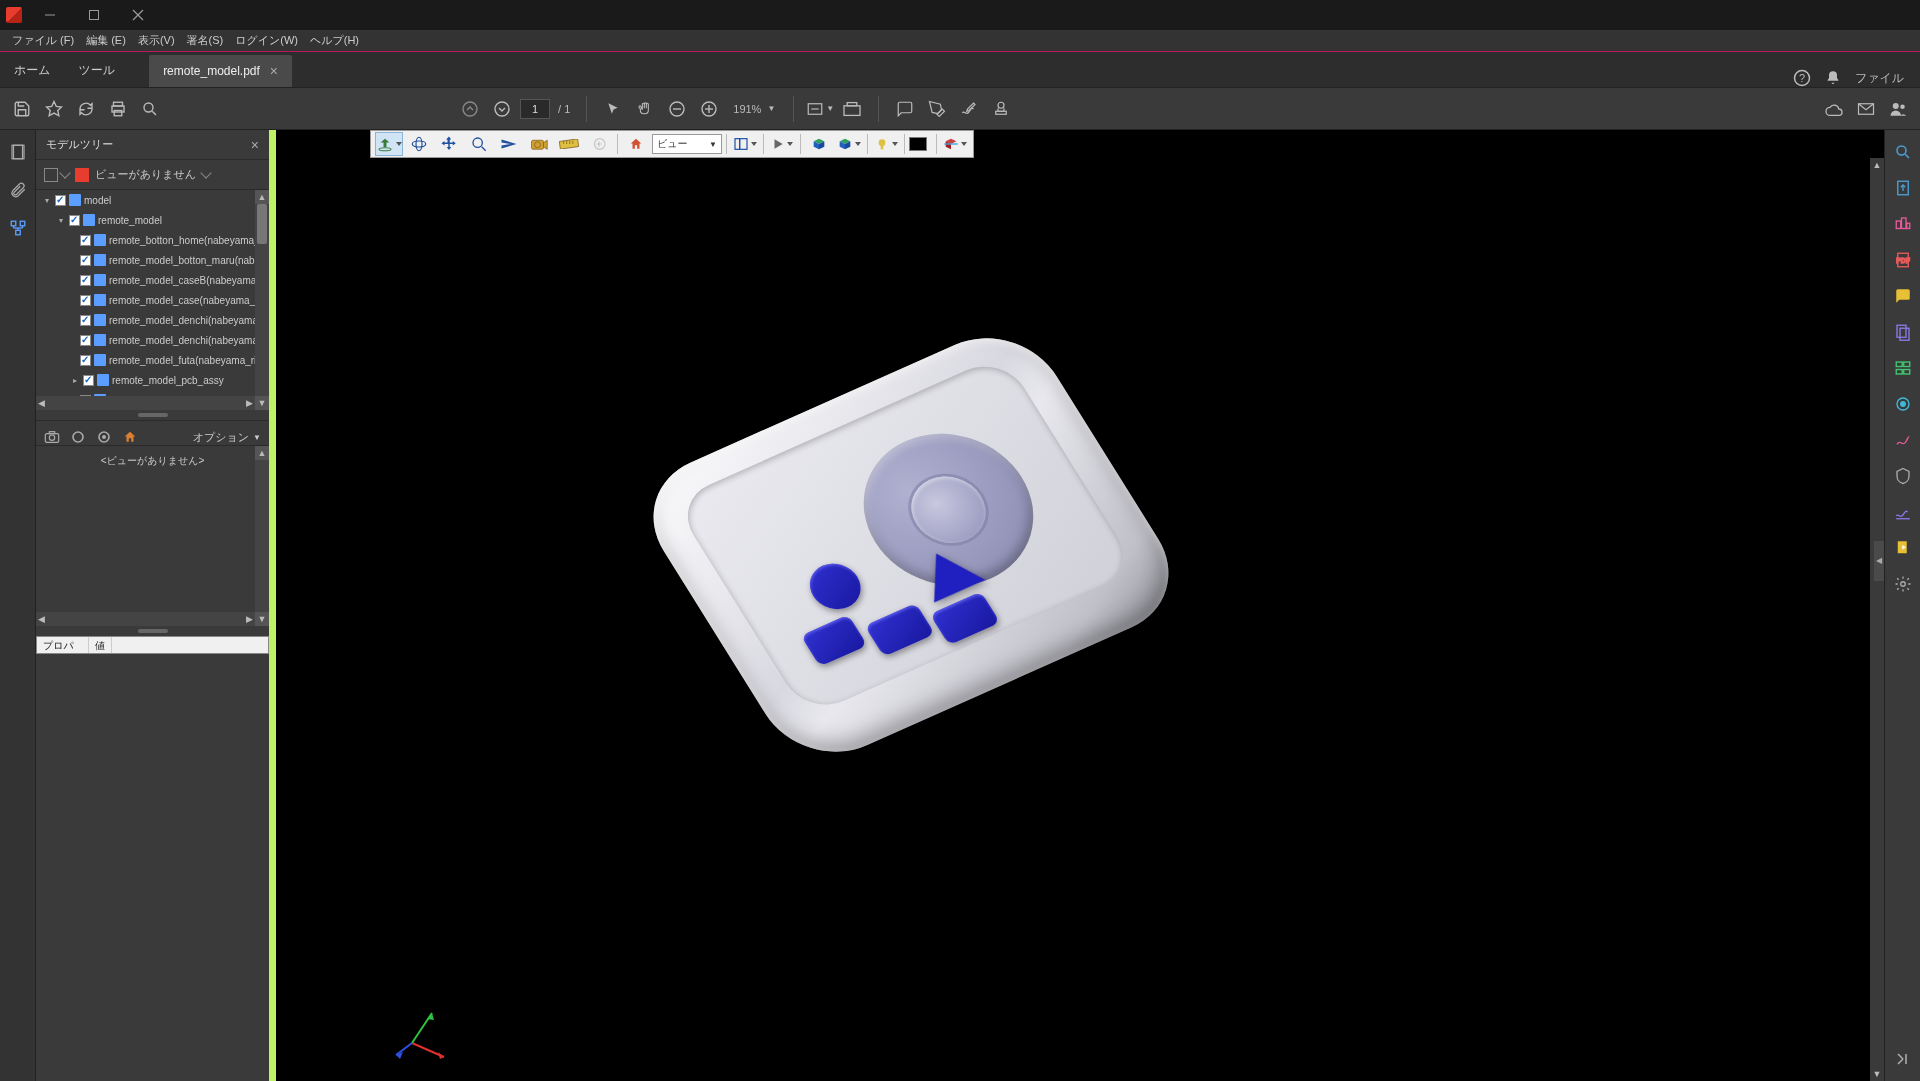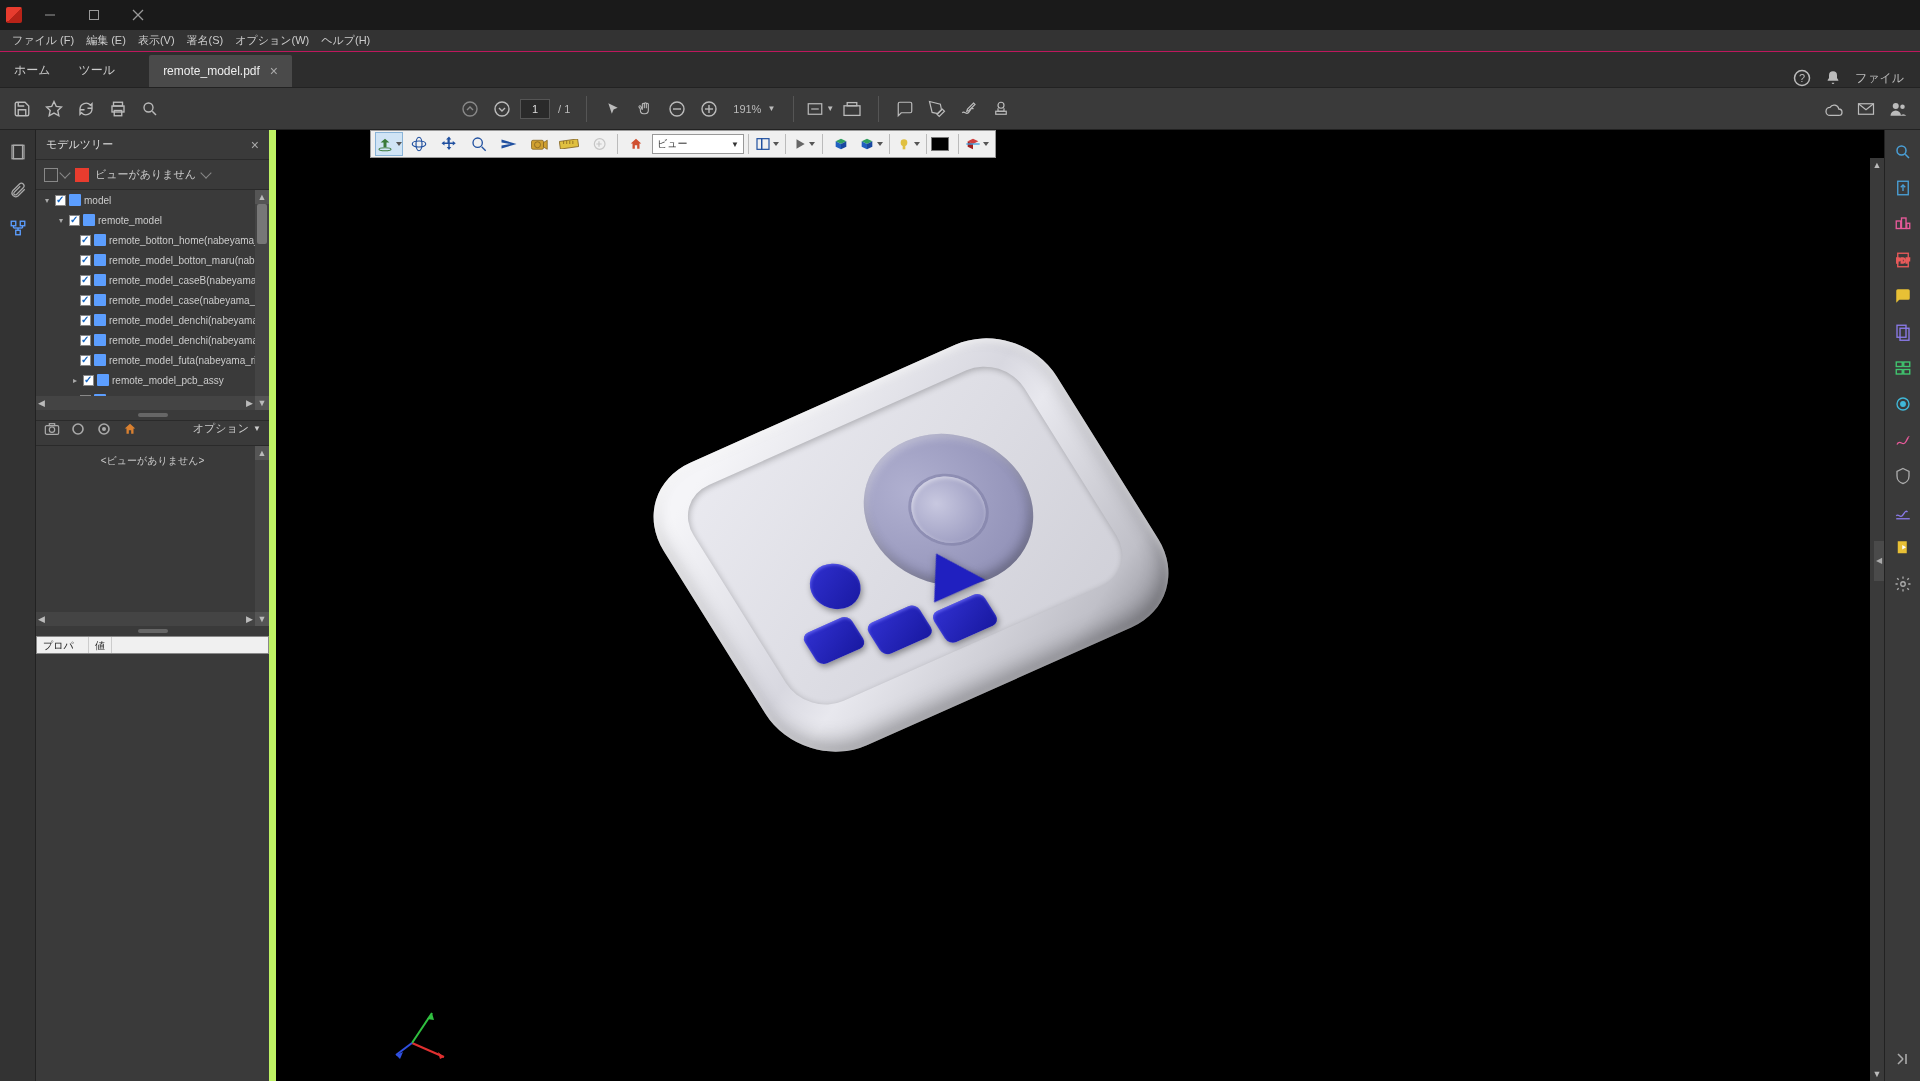--- a/index.html
+++ b/index.html
@@ -42,39 +42,39 @@
 .treerow{display:flex;align-items:center;height:20px;padding-left:4px;gap:3px;color:#ccc;font-size:10px;white-space:nowrap}
 .treerow .tw{width:10px;height:10px;display:flex;align-items:center;justify-content:center;color:#aaa;font-size:8px}
 .treerow .chk{width:11px;height:11px;background:#fff;border:1px solid #888;position:relative;flex-shrink:0}
 .treerow .chk::after{content:"✓";position:absolute;top:-2px;left:0;color:#1565c0;font-size:10px;font-weight:bold}
 .treerow .ico{width:12px;height:12px;background:#5c9eff;border-radius:1px;flex-shrink:0}
 .scrollbar-v{position:absolute;right:0;top:0;width:14px;height:100%;background:#444}
 .scrollbar-v .thumb{position:absolute;top:14px;left:2px;width:10px;height:40px;background:#777;border-radius:2px}
 .scrollbar-v .arr{position:absolute;left:0;width:14px;height:14px;background:#555;display:flex;align-items:center;justify-content:center;color:#bbb;font-size:9px}
 .splitter{height:10px;background:#3a3a3a;display:flex;align-items:center;justify-content:center}
 .splitter .grip{width:30px;height:4px;background:#666;border-radius:2px}
-.midbar{height:26px;background:#3a3a3a;display:flex;align-items:flex-start;padding:0 8px;gap:10px;border-top:1px solid #2a2a2a;border-bottom:1px solid #2a2a2a}
+.midbar{height:26px;background:#3a3a3a;display:flex;align-items:flex-end;padding:0 8px;gap:10px;border-top:1px solid #2a2a2a;border-bottom:1px solid #2a2a2a}
 .midbar .ico{width:16px;height:16px;display:flex;align-items:center;justify-content:center;color:#aaa}
 .midbar .sp{flex:1}
 .midbar .opt{color:#ccc;font-size:11px;display:flex;align-items:center;gap:4px}
 .views{flex:0 0 180px;background:#3a3a3a;position:relative;overflow:auto}
 .views .noview{color:#ccc;font-size:10px;text-align:center;padding:8px}
 .propsec{flex:1;display:flex;flex-direction:column}
 .prophdr{height:18px;background:#f0f0f0;display:flex;border:1px solid #888}
 .prophdr div{padding:2px 6px;color:#222;font-size:10px;border-right:1px solid #ccc}
 .prophdr div:first-child{width:52px}
 .propbody{flex:1;background:#3a3a3a}
 .viewer{flex:1;position:relative;background:#000;overflow:hidden}
 .viewer .page{position:absolute;left:94px;top:0;right:10px;bottom:0;background:#000}
 .toolbar3d{position:absolute;left:94px;top:0;height:28px;background:#f0f0f0;display:flex;align-items:center;padding:0 4px;gap:2px;border:1px solid #999}
 .tb3{width:28px;height:24px;display:flex;align-items:center;justify-content:center;border:1px solid transparent}
 .tb3.active{background:#d0e4f5;border:1px solid #8ab4d8}
 .tb3sep{width:1px;height:20px;background:#bbb;margin:0 2px}
 .tb3 .dd{width:0;height:0;border-left:3px solid transparent;border-right:3px solid transparent;border-top:4px solid #555;margin-left:2px}
-.viewdd{height:20px;width:92px;background:#fff;border:1px solid #999;font-size:10px;color:#333;padding:0 4px;display:flex;align-items:center;justify-content:space-between}
+.viewdd{height:20px;width:70px;background:#fff;border:1px solid #999;font-size:10px;color:#333;padding:0 4px;display:flex;align-items:center;justify-content:space-between}
 .colorbox{width:18px;height:14px;background:#000;border:1px solid #777}
 .axis{position:absolute;left:114px;bottom:16px;width:70px;height:70px}
 .scroll-page-v{position:absolute;right:0;top:28px;bottom:0;width:14px;background:#3a3a3a}
 .scroll-page-v .arr{position:absolute;left:0;width:14px;height:14px;display:flex;align-items:center;justify-content:center;color:#bbb;font-size:9px}
 .rightrail{width:36px;background:#3a3a3a;border-left:1px solid #222;display:flex;flex-direction:column;align-items:center;padding-top:10px;gap:12px}
 .collapse-handle{position:absolute;top:50%;width:10px;height:40px;background:#4a4a4a;display:flex;align-items:center;justify-content:center;color:#aaa;font-size:8px}
 .remote{position:absolute;left:420px;top:250px;width:430px;height:330px;transform:rotate(-24deg) skewX(8deg)}
 .rcase{position:absolute;inset:0;background:linear-gradient(150deg,#f5f5f8 10%,#d8d8e0 45%,#e8e8ee 55%,#c0c0c8 85%,#888890 100%);border-radius:70px;box-shadow:0 30px 40px rgba(0,0,0,.6),inset 0 4px 10px rgba(255,255,255,.7),inset 0 -10px 20px rgba(0,0,0,.3)}
 .rcase2{position:absolute;left:34px;top:28px;right:34px;bottom:50px;background:linear-gradient(150deg,#eaeaf0,#d0d0d8);border-radius:40px;box-shadow:inset 0 2px 6px rgba(0,0,0,.25)}
 .rdial{position:absolute;right:50px;top:40px;width:160px;height:160px;border-radius:50%;background:radial-gradient(circle at 35% 30%,#b0b0d0,#8888b0);box-shadow:inset 0 -6px 12px rgba(0,0,0,.3),inset 0 4px 8px rgba(255,255,255,.4)}
@@ -110,21 +110,21 @@
         </svg>
       </div>
   </div>
 </div>
 
 <div class="menubar">
   <div class="menuitem">ファイル (F)</div>
   <div class="menuitem">編集 (E)</div>
   <div class="menuitem">表示(V)</div>
   <div class="menuitem">署名(S)</div>
-  <div class="menuitem">オプション(W)</div>
+  <div class="menuitem">ログイン(W)</div>
   <div class="menuitem">ヘルプ(H)</div>
 </div>
 
 <div class="tabbar">
   <div class="navtab">ホーム</div>
   <div class="navtab">ツール</div>
   <div class="doctab">
     <span>remote_model.pdf</span>
     <span class="close">×</span>
   </div>

